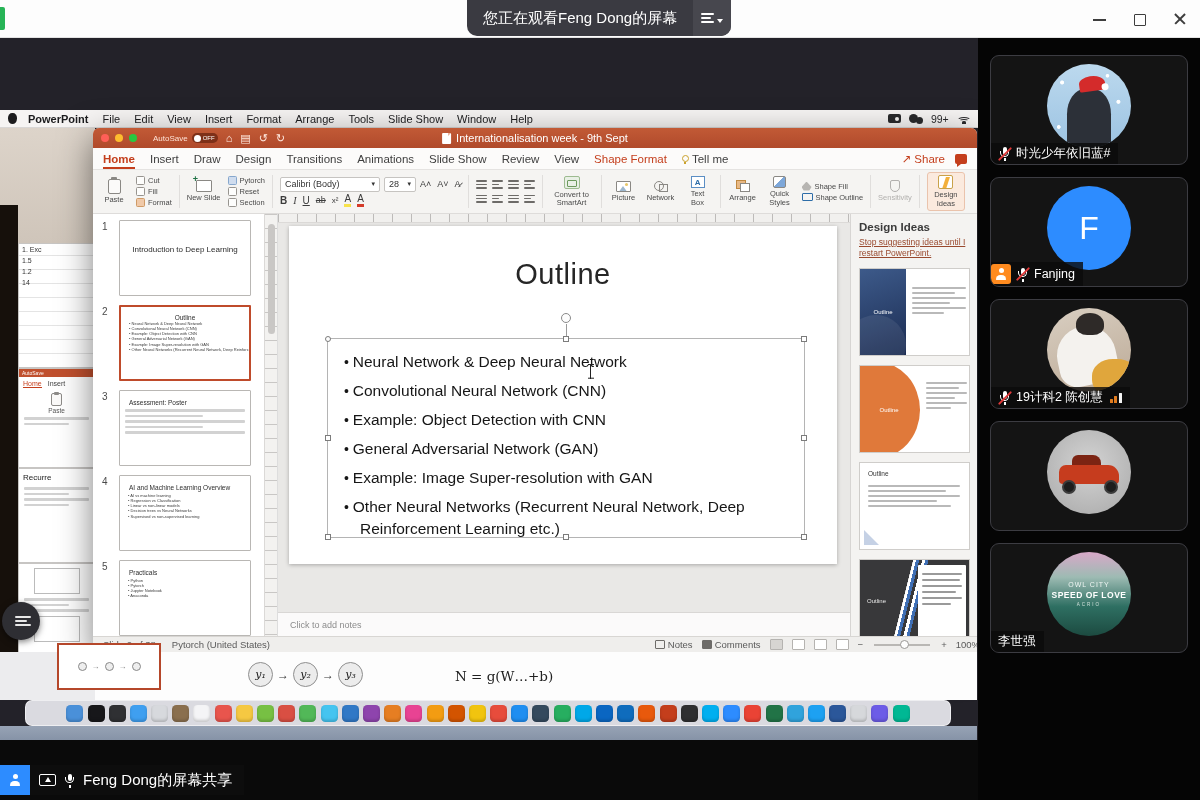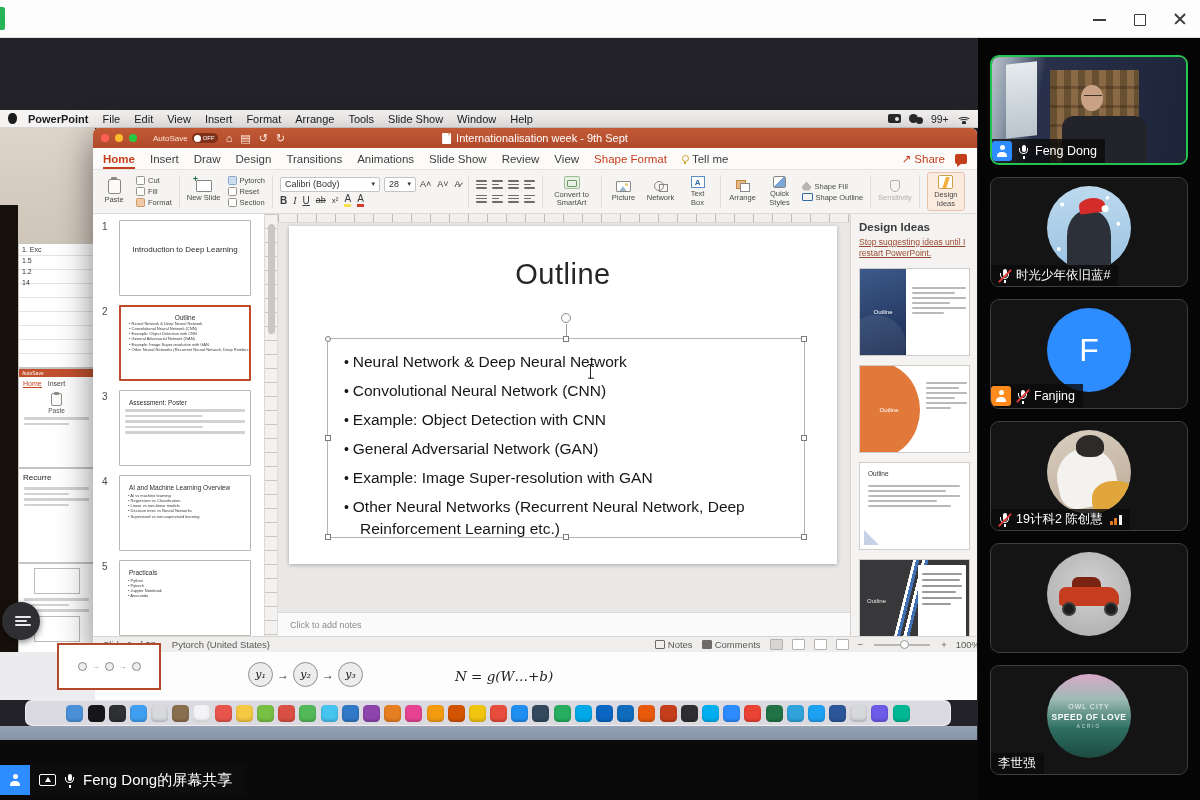--- a/index.html
+++ b/index.html
@@ -208,21 +208,21 @@
   .viewbtn.on{background:#d7d5d2}
   .zoomtrack{width:56px;height:2px;background:#b9b7b4;position:relative;margin:0 2px}
   .zoomtrack i{position:absolute;left:26px;top:-4px;width:9px;height:9px;border-radius:50%;background:#fdfdfd;border:1px solid #9a9896;cursor:pointer}
   .zlabel{white-space:nowrap;margin-right:-13px}
 
   
   .band{position:absolute;left:0;top:614px;width:977px;height:48px;background:#ececee}
   .band-white{position:absolute;left:95px;top:0;right:0;height:48px;background:#fdfdfd}
   .fcircle{width:25px;height:25px;border-radius:50%;background:#ececec;border:1px solid #8f8f8f;display:inline-flex;align-items:center;justify-content:center;font-family:"DejaVu Serif",serif;font-style:italic;font-size:11px;color:#222}
   .formula{position:absolute;left:248px;top:10px;display:flex;align-items:center;gap:4px;color:#333;font-size:12px}
-  .formula-rhs{position:absolute;left:455px;top:16px;font-family:"DejaVu Serif",serif;font-style:italic;font-size:13.5px;color:#222}
+  .formula-rhs{position:absolute;left:455px;top:16px;font-family:"DejaVu Serif",serif;font-size:13.5px;color:#222}
   .redbox{position:absolute;left:57px;top:605px;width:104px;height:47px;background:#fff;border:2px solid #b5472a;display:flex;align-items:center;justify-content:center;gap:5px}
   .redbox .nd{width:9px;height:9px;border-radius:50%;border:1.2px solid #888;background:#eee}
   .redbox .ar{color:#888;font-size:8px}
   .dock{position:absolute;left:25px;top:662px;width:926px;height:26px;background:rgba(234,234,240,.92);border:1px solid rgba(255,255,255,.55);border-radius:7px;display:flex;align-items:center;justify-content:center;gap:4.2px;padding:0 8px}
   .dock-ico{width:17px;height:17px;border-radius:4.5px;flex:none;cursor:pointer;box-shadow:inset 0 -2px 3px rgba(0,0,0,.18)}
   .desk-strip{position:absolute;left:0;top:688px;width:977px;height:14px;background:linear-gradient(#97a3b5,#8693a7)}
 
   
   .share-tag{position:absolute;left:0;top:765px;height:30px;display:flex;z-index:5}
   .st-badge{width:30px;height:30px;background:#2d8cff;display:flex;align-items:center;justify-content:center}
@@ -283,20 +283,31 @@
   .av-owl .l2{font-size:8.5px;color:#fff;font-weight:bold;letter-spacing:.5px}
   .av-owl .l3{font-size:4.5px;color:#cfe0da;letter-spacing:2px}
 </style>
 </head>
 <body>
 
 <div class="app">
 
   <div class="topbar">
     <div class="meet-badge"></div>
+    <div class="banner">
+      <span class="banner-txt">您正在观看Feng Dong的屏幕</span>
+      <span class="banner-btn">
+        <span class="hamb">
+            <i></i>
+            <i></i>
+            <i></i>
+          </span>
+        <span class="caret-dn"></span>
+      </span>
+    </div>
     <div class="winctl">
       <span class="wc wc-min"></span>
       <span class="wc wc-max"></span>
       <span class="wc wc-close"></span>
     </div>
   </div>
 
   <div class="screen">
 
     <div class="macbar">
@@ -835,40 +846,20 @@
           <span class="cap"></span>
           <span class="arc"></span>
           <span class="stem"></span>
         </span>
       <span>Feng Dong的屏幕共享</span>
     </span>
   </div>
 
   <div class="sidebar">
 
-    <div class="tile speaking">
-      <div class="scene">
-        <span class="win"></span>
-          <span class="shelf"></span>
-          <span class="head"></span>
-          <span class="specs"></span>
-          <span class="body"></span>
-      </div>
-      <div class="namebar">
-        <span class="badge blue">
-            <span class="person"></span>
-          </span>
-        <span class="mic">
-            <span class="cap"></span>
-            <span class="arc"></span>
-            <span class="stem"></span>
-          </span>
-        <span>Feng Dong</span>
-      </div>
-    </div>
 
     <div class="tile">
       <div class="avatar av-snow">
           <span class="flakes"></span>
           <span class="fig"></span>
           <span class="hat"></span>
         </div>
       <div class="namebar padl">
         <span class="mic muted">
             <span class="cap"></span>

